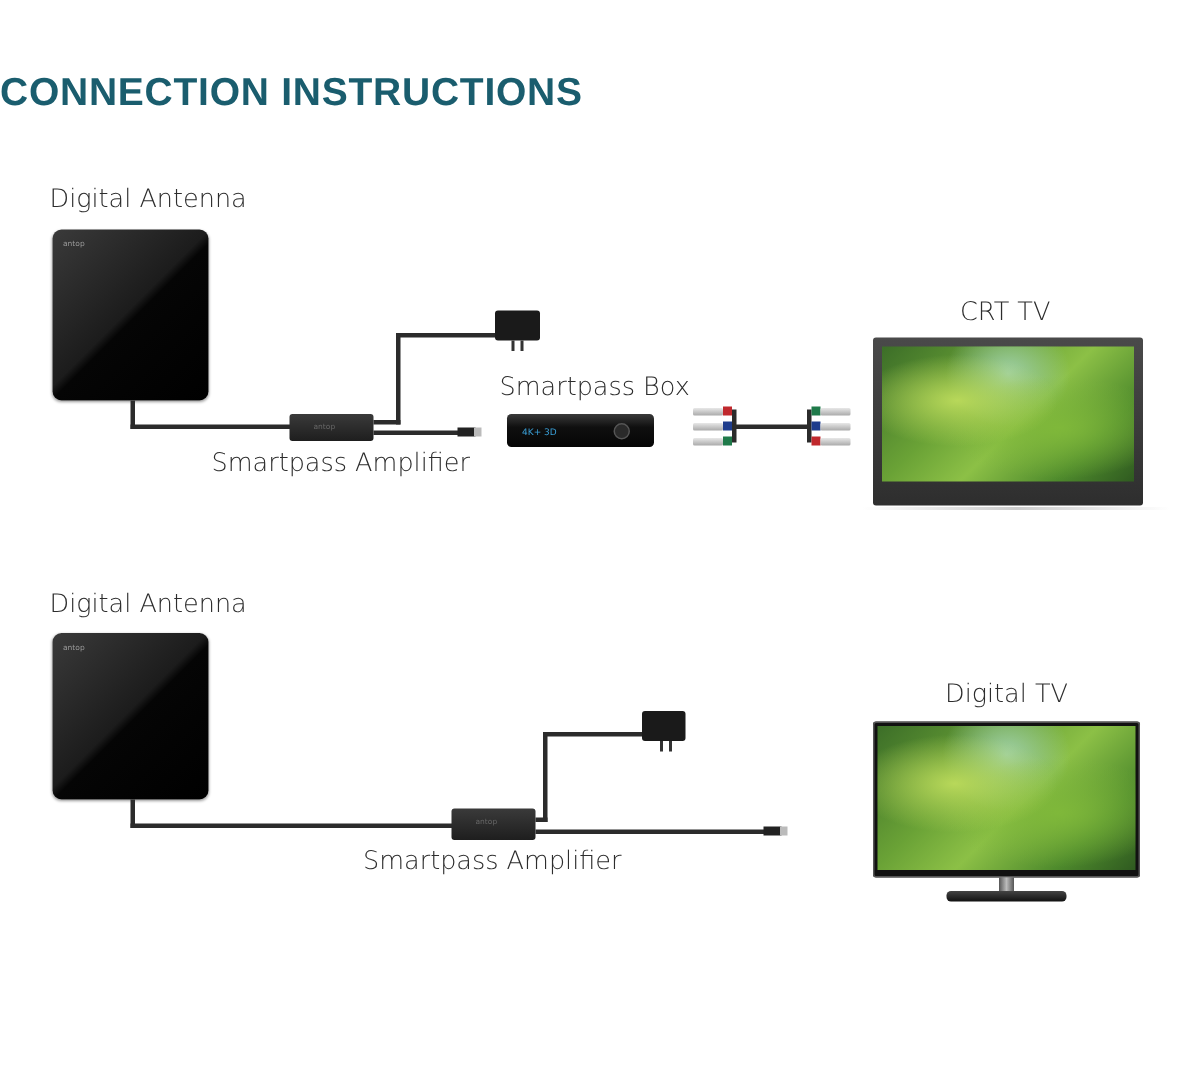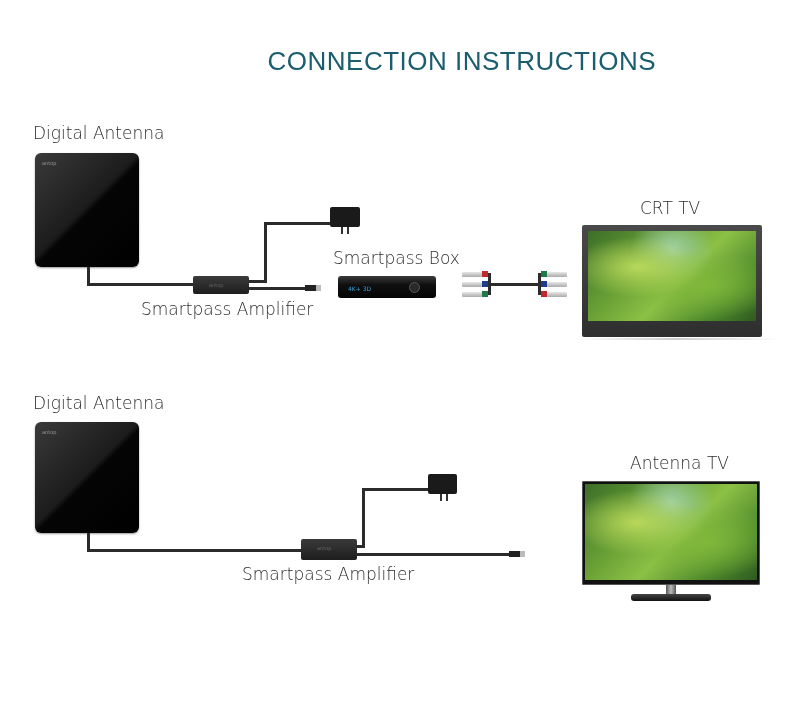--- a/index.html
+++ b/index.html
@@ -1,19 +1,19 @@
 <!DOCTYPE html>
 <html><head>
 <meta charset="utf-8">
 <style>
   html, body { margin:0; padding:0; background:#ffffff; }
   body { width:800px; height:721px; position:relative; overflow:hidden;
          font-family:"DejaVu Sans", "Liberation Sans", sans-serif; color:#333; }
   .abs { position:absolute; }
-  .title { left:0; width:656px; top:46px; text-align:right; font-size:26px; font-weight:normal;
+  .title { left:0; width:656px; top:46px; text-align:left; font-size:26px; font-weight:bold;
            letter-spacing:0.5px; color:#1a5d6e; font-family:"Liberation Sans", sans-serif; }
   .label { font-size:17px; color:#2d2d2d; white-space:nowrap; font-family:"DejaVu Sans", sans-serif; font-weight:300; }
   .antenna { width:104px; border-radius:6px;
              background:linear-gradient(135deg, #3a3a3a 0%, #1c1c1c 48%, #050505 52%, #000 100%);
              box-shadow: 0 1px 2px rgba(0,0,0,0.4); }
   .brand { position:absolute; left:7px; top:7px; font-size:5px; color:#9a9a9a; }
   .wire { background:#2b2b2b; }
   .amp { width:56px; height:18px; border-radius:2px; background:linear-gradient(#3a3a3a,#1e1e1e); }
   .amp .brand { left:16px; top:6px; color:#666; }
   .adapter { width:30px; height:20px; background:#1a1a1a; border-radius:2px; }
@@ -105,18 +105,18 @@
 <div class="abs wire" style="left:362px;top:488px;width:3px;height:60px;"></div>
 <div class="abs wire" style="left:362px;top:488px;width:68px;height:3px;"></div>
 <div class="abs adapter" style="left:428px;top:474px;width:29px;"></div>
 <div class="abs prong" style="left:440px;top:494px;"></div>
 <div class="abs prong" style="left:446px;top:494px;"></div>
 <div class="abs wire" style="left:357px;top:553px;width:155px;height:3px;"></div>
 <div class="abs plug" style="left:509px;top:551px;"></div>
 <div class="abs plug-tip" style="left:520px;top:551px;"></div>
 <div class="abs label" style="left:242px;top:564px;">Smartpass Amplifier</div>
 
-<div class="abs label" style="left:630px;top:453px;">Antenna TV</div>
+<div class="abs label" style="left:630px;top:453px;">Digital TV</div>
 <div class="abs flat" style="left:582px;top:481px;">
   <div class="screen" style="left:3px;top:3px;width:172px;height:96px;"></div>
 </div>
 <div class="abs stand-neck" style="left:666px;top:585px;"></div>
 <div class="abs stand-base" style="left:631px;top:594px;"></div>
 
 </body></html>

